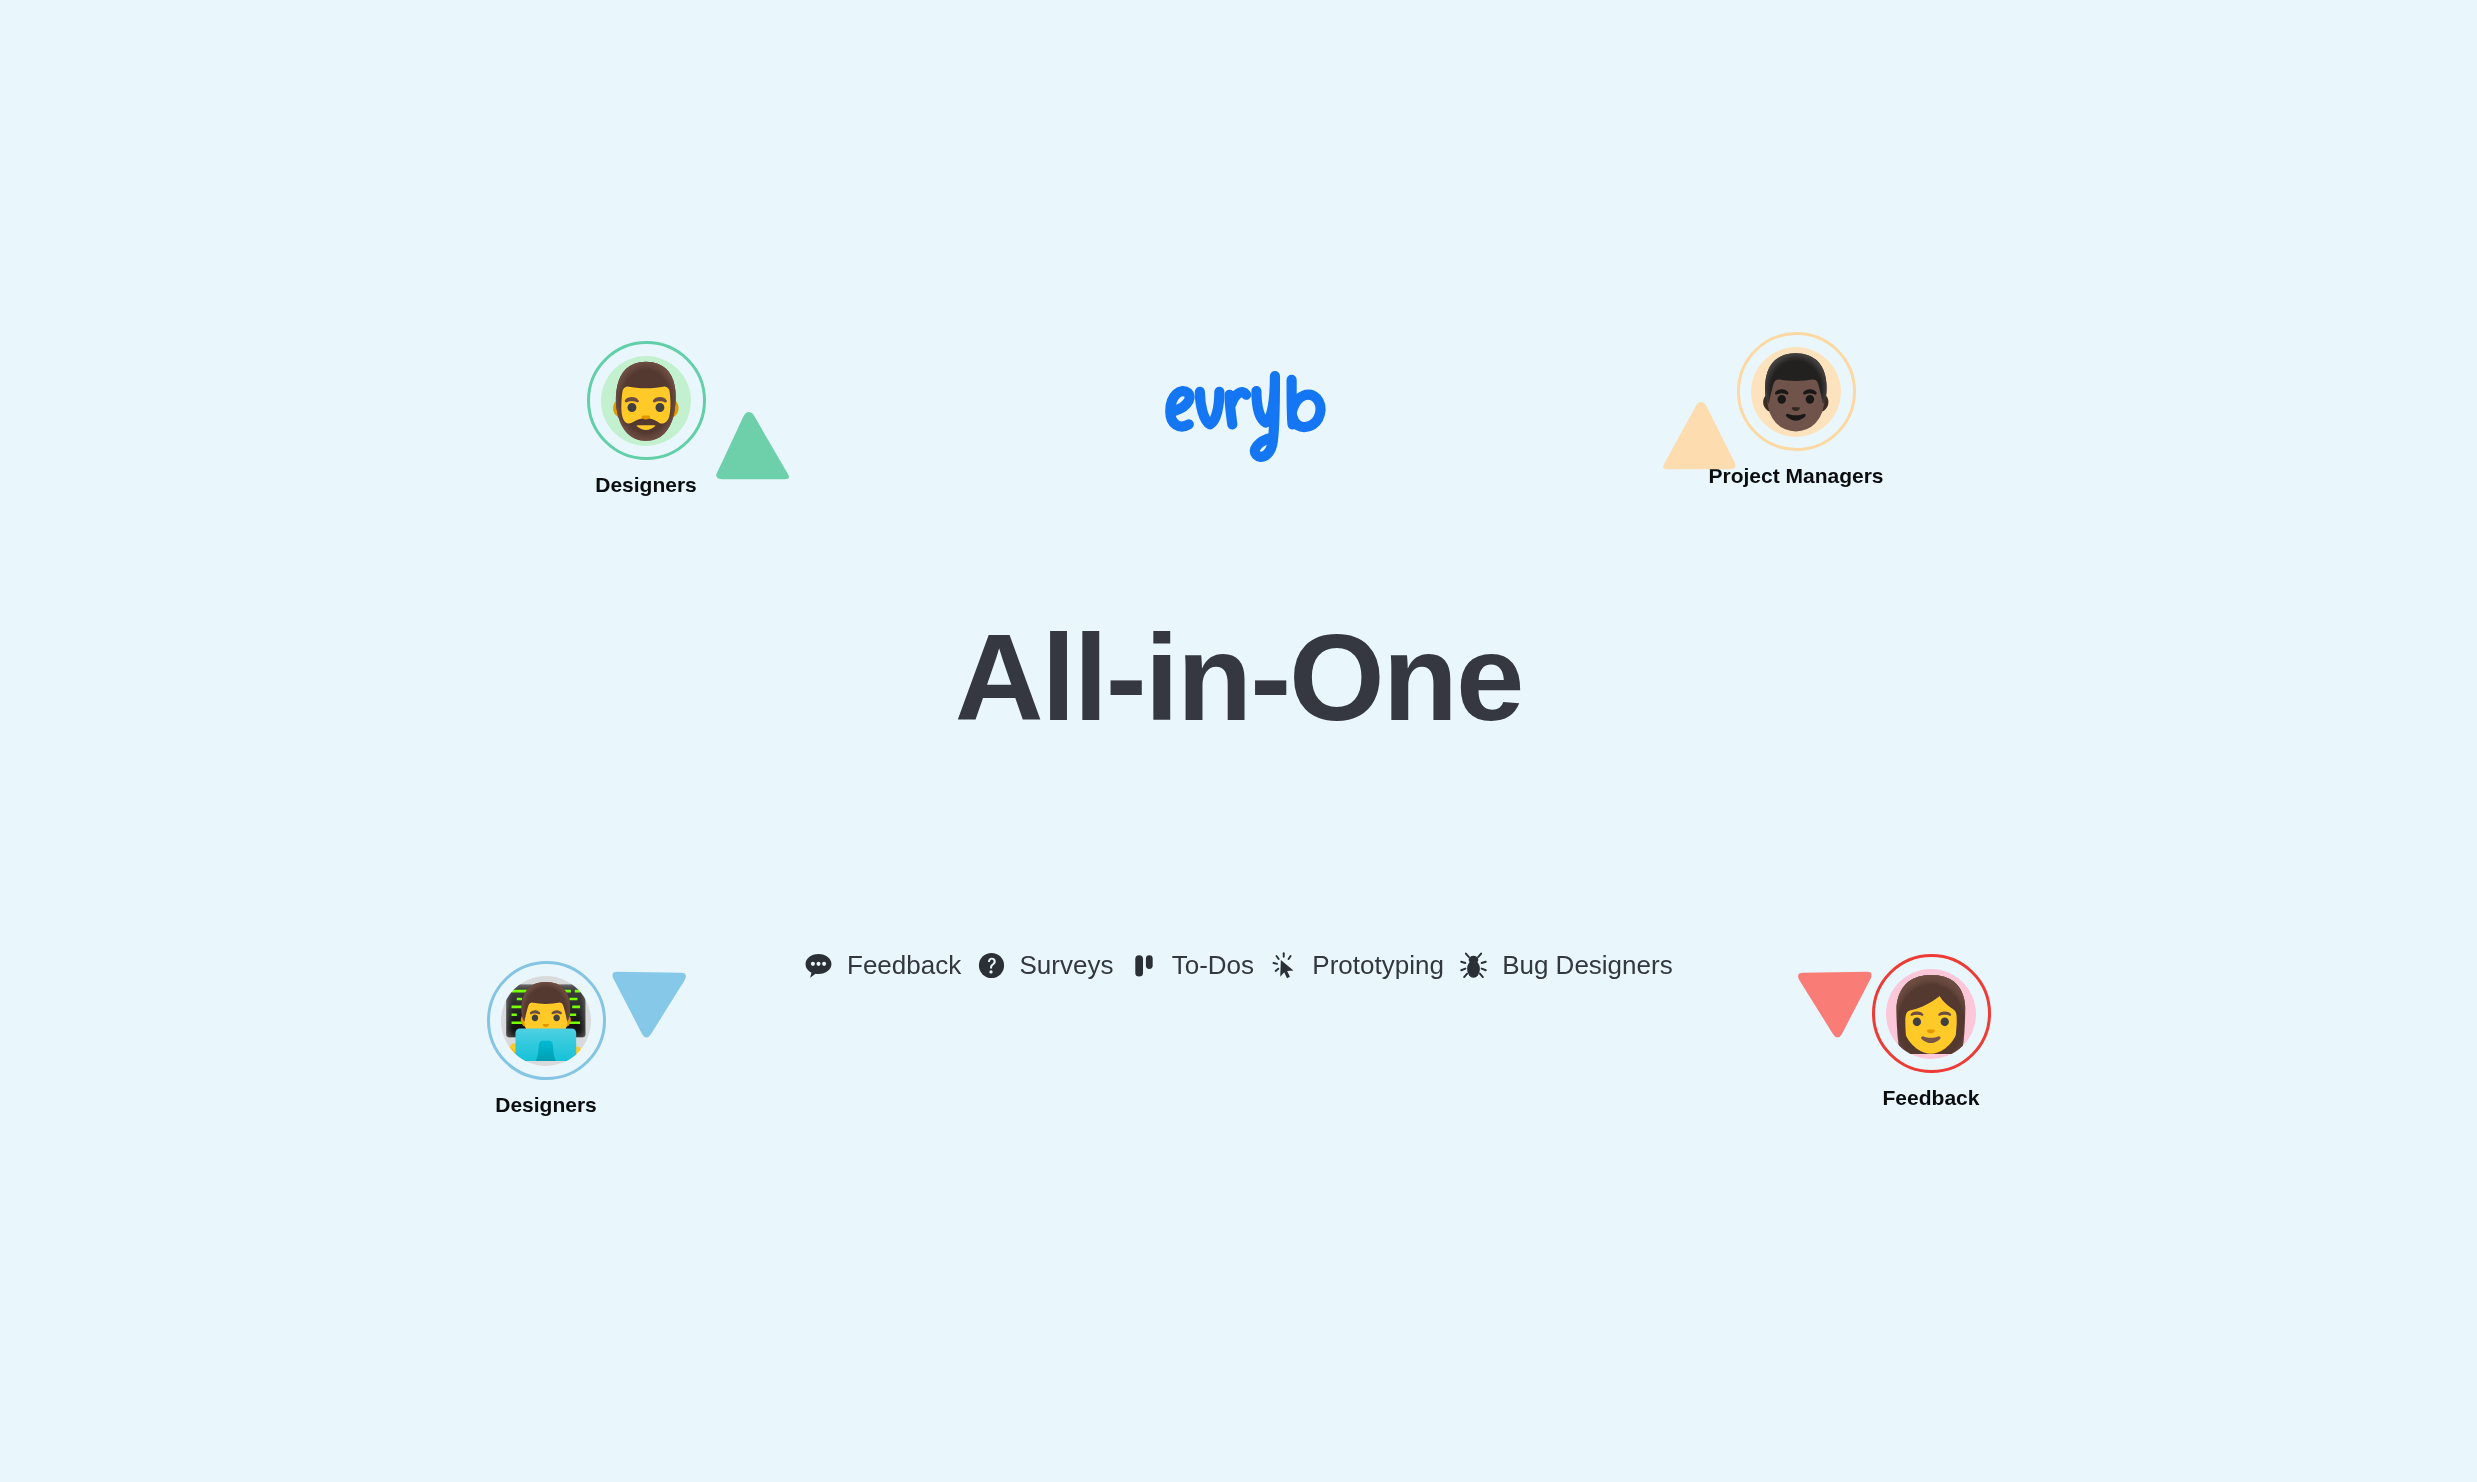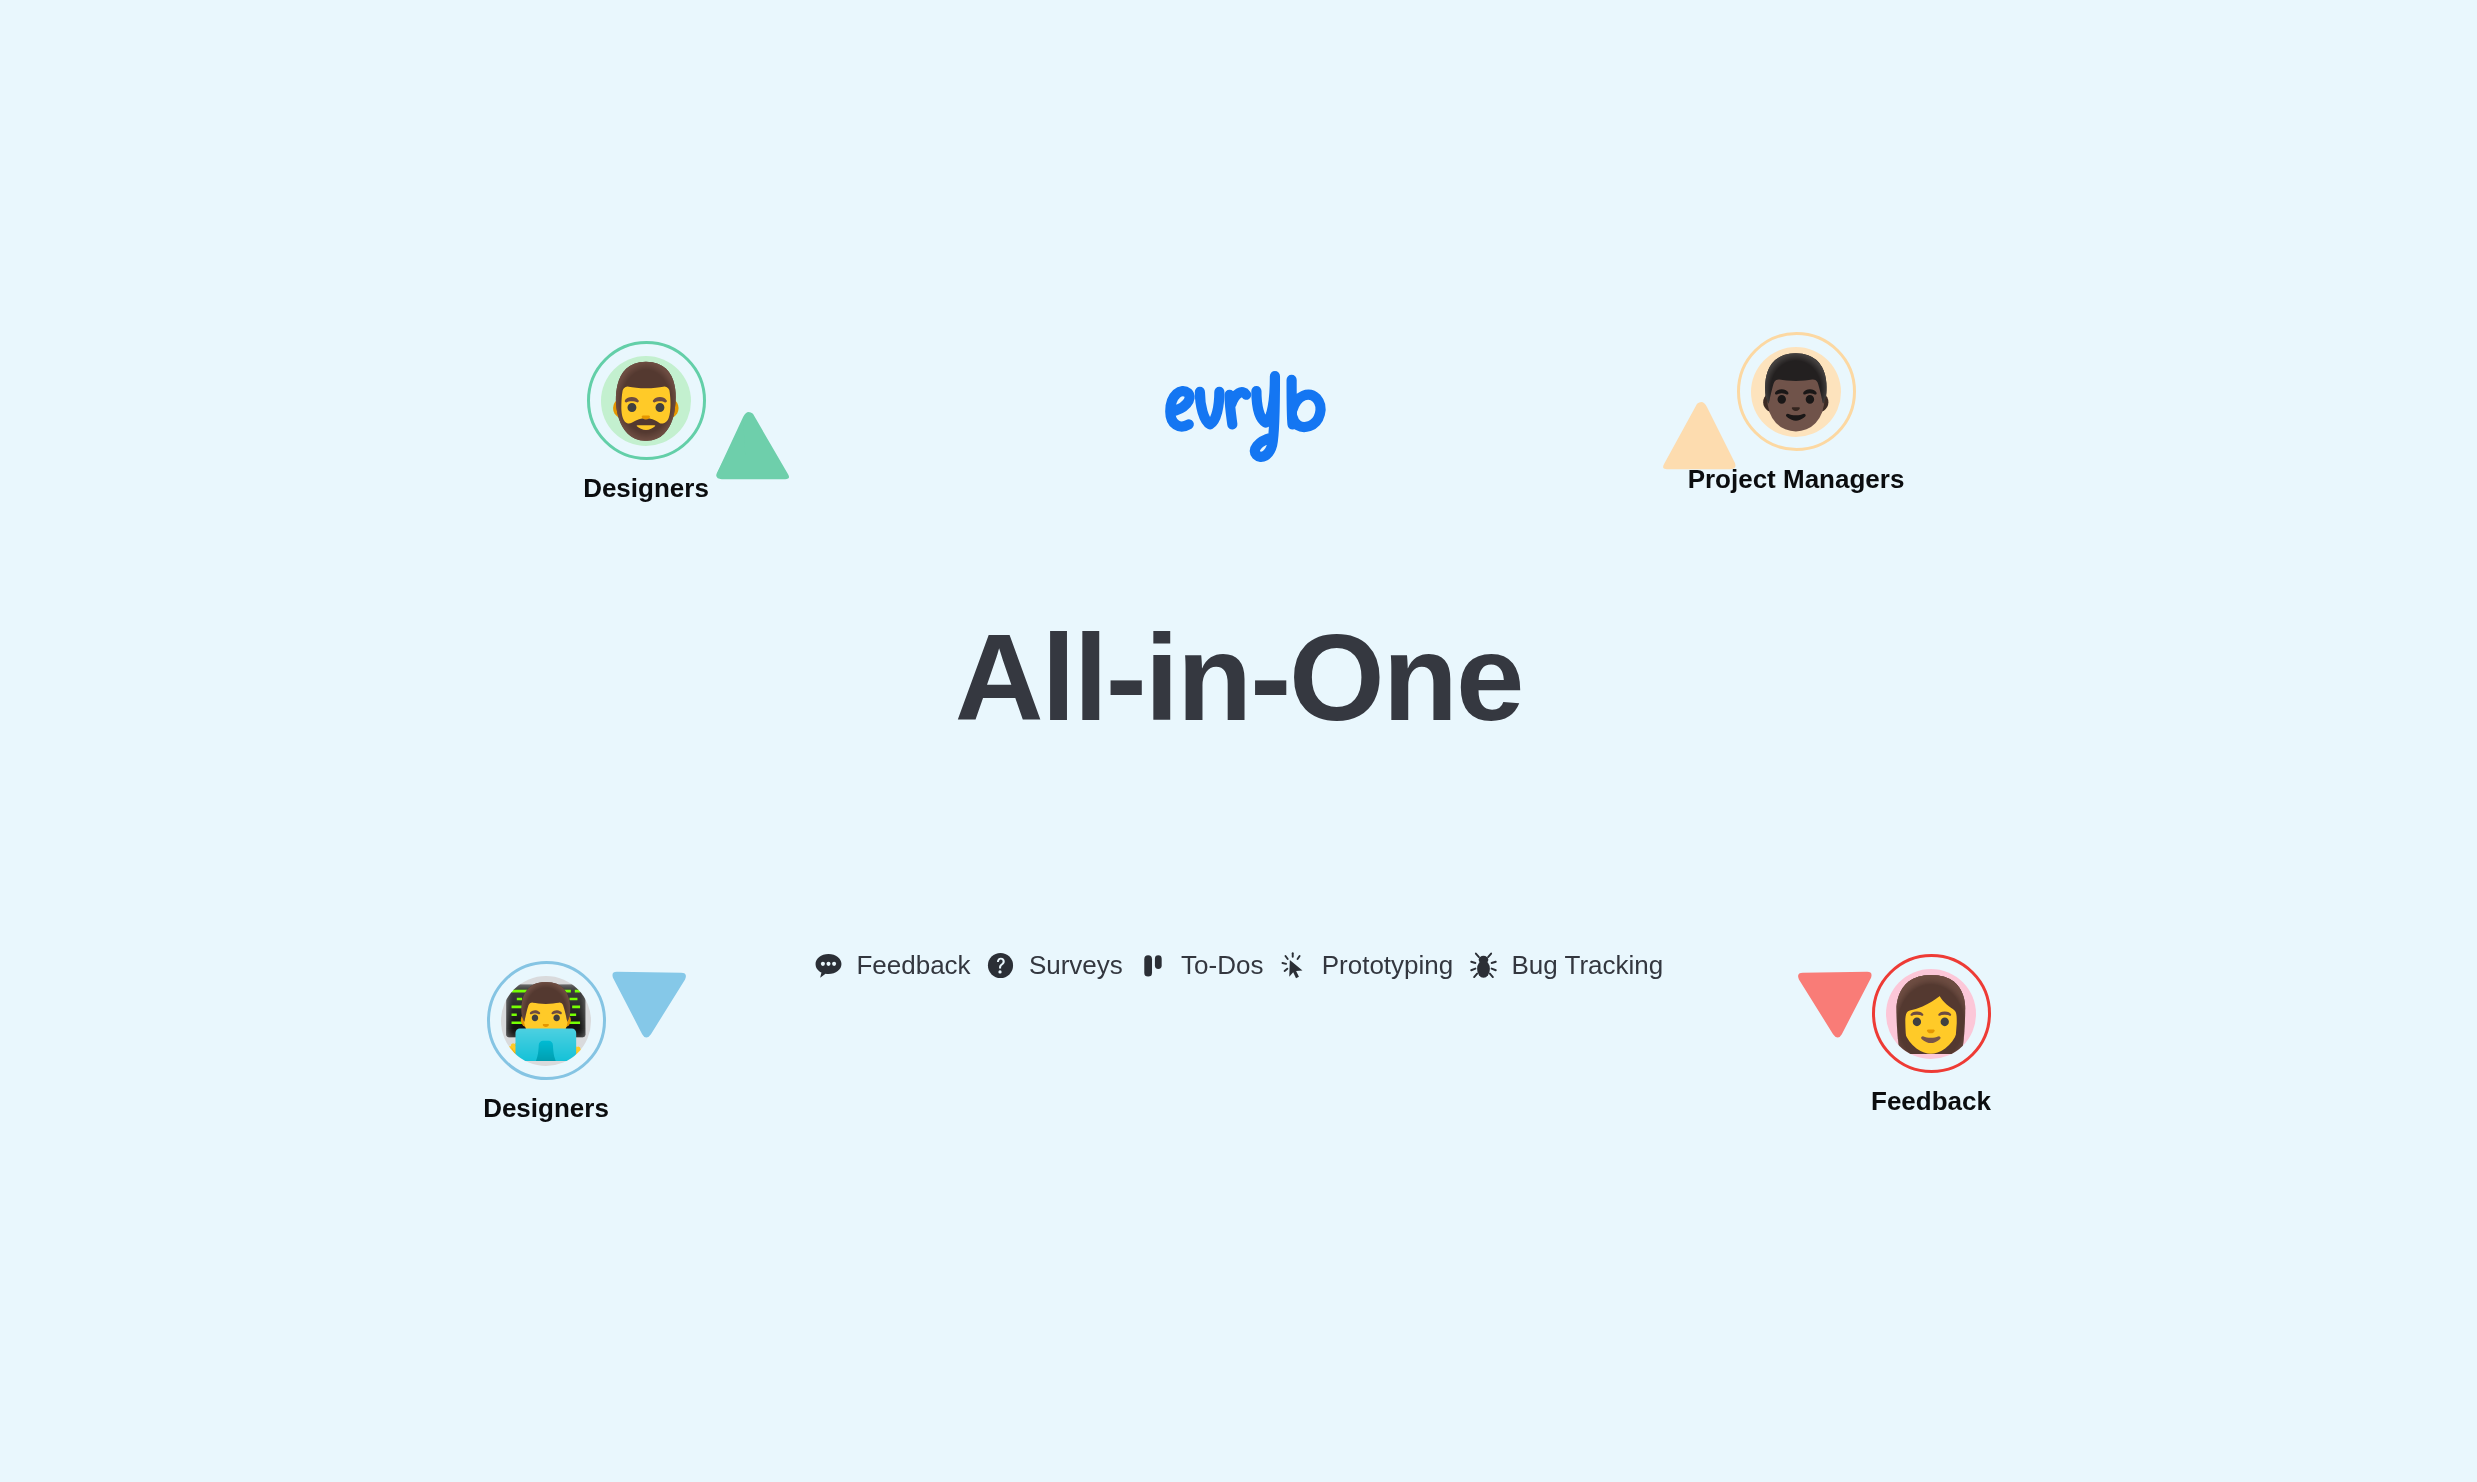--- a/index.html
+++ b/index.html
@@ -107,21 +107,21 @@
     justify-content: center;
     overflow: hidden;
   }
   .persona .face {
     font-size: 72px;
     line-height: 1;
     user-select: none;
   }
   .persona .p-label {
     margin-top: 12.7px;
-    font-size: 26px;
+    font-size: 21px;
     font-weight: 700;
     color: #0b0d0f;
     white-space: nowrap;
   }
 
   .cursor {
     position: absolute;
     width: 84px;
     height: 76px;
   }
@@ -237,21 +237,21 @@
             <path d="M23.4 12.4 L27.7 11.1"></path>
             <path d="M6.6 18.2 L2.3 19.9"></path>
             <path d="M23.4 18.2 L27.7 19.9"></path>
             <path d="M8.4 23.3 L5.3 27"></path>
             <path d="M21.6 23.3 L24.7 27"></path>
           </g>
           <ellipse cx="15" cy="9.1" rx="5" ry="4.1" fill="#2b2f36"></ellipse>
           <ellipse cx="15" cy="18.6" rx="6.6" ry="9" fill="#2b2f36"></ellipse>
         </svg>
       </span>
-      <span class="f-label">Bug Tracking</span>
+      <span class="f-label">Bug Designers</span>
     </div>
 
   </div>
 
   <div class="persona" id="persona-designers">
     <div class="ring" style="border: 3.9px solid #63cfa8;">
       <div class="inner" style="background:#c3f0cf;">
         <span class="face">🧔‍♂️</span>
       </div>
     </div>

